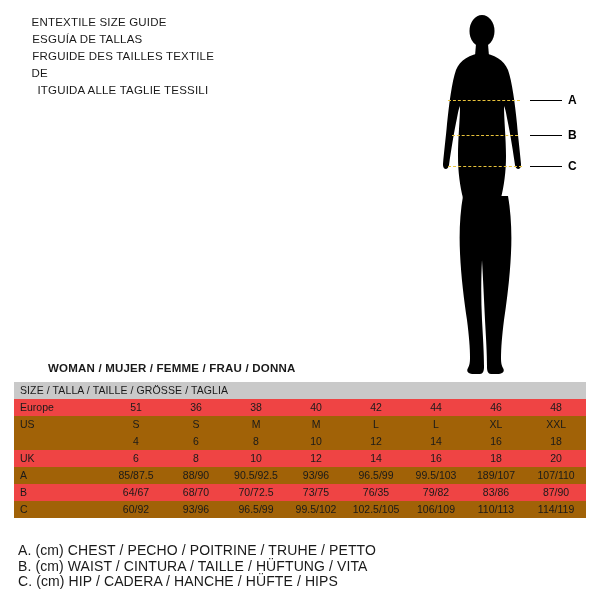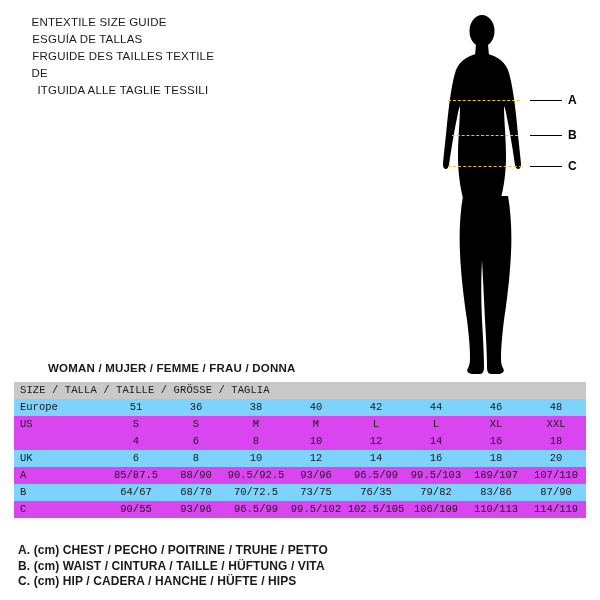--- a/index.html
+++ b/index.html
@@ -84,21 +84,20 @@
     letter-spacing: 0.2px;
     margin-left: 30px;
   }
 
   
   .table-wrap {
     position: absolute;
     left: 14px;
     top: 382px;
     width: 572px;
-    font-family: Liberation Mono, monospace;
   }
   table.size-table {
     border-collapse: collapse;
     width: 572px;
     font-size: 10.5px;
     table-layout: fixed;
   }
   table.size-table th,
   table.size-table td {
     padding: 0;
@@ -115,39 +114,39 @@
     font-size: 10.5px;
     letter-spacing: 0.1px;
   }
   table.size-table td.row-label,
   table.size-table th.row-label {
     text-align: left;
     padding-left: 6px;
     width: 92px;
   }
   tr.band-grey td {
-    background: #d946ef;
+    background: #a16207;
   }
   tr.band-white td {
-    background: #7dd3fc;
+    background: #ef4444;
   }
   tr.head-row th {
     background: #c9c9c9;
   }
 
   
   .legend {
     position: absolute;
     left: 18px;
     top: 543px;
     width: 560px;
   }
   .legend-row {
-    font-size: 12px;
-    font-weight: bold;
+    font-size: 14px;
+    font-weight: normal;
     height: 15.5px;
     line-height: 15.5px;
     letter-spacing: 0.1px;
     color: #1a1a1a;
   }
 </style>
 </head>
 <body>
 
 <div class="page">
@@ -316,21 +315,21 @@
           <td>68/70</td>
           <td>70/72.5</td>
           <td>73/75</td>
           <td>76/35</td>
           <td>79/82</td>
           <td>83/86</td>
           <td>87/90</td>
         </tr>
         <tr class="band-grey">
           <td class="row-label">C</td>
-          <td>90/55</td>
+          <td>60/92</td>
           <td>93/96</td>
           <td>96.5/99</td>
           <td>99.5/102</td>
           <td>102.5/105</td>
           <td>106/109</td>
           <td>110/113</td>
           <td>114/119</td>
         </tr>
       </tbody>
     </table>

